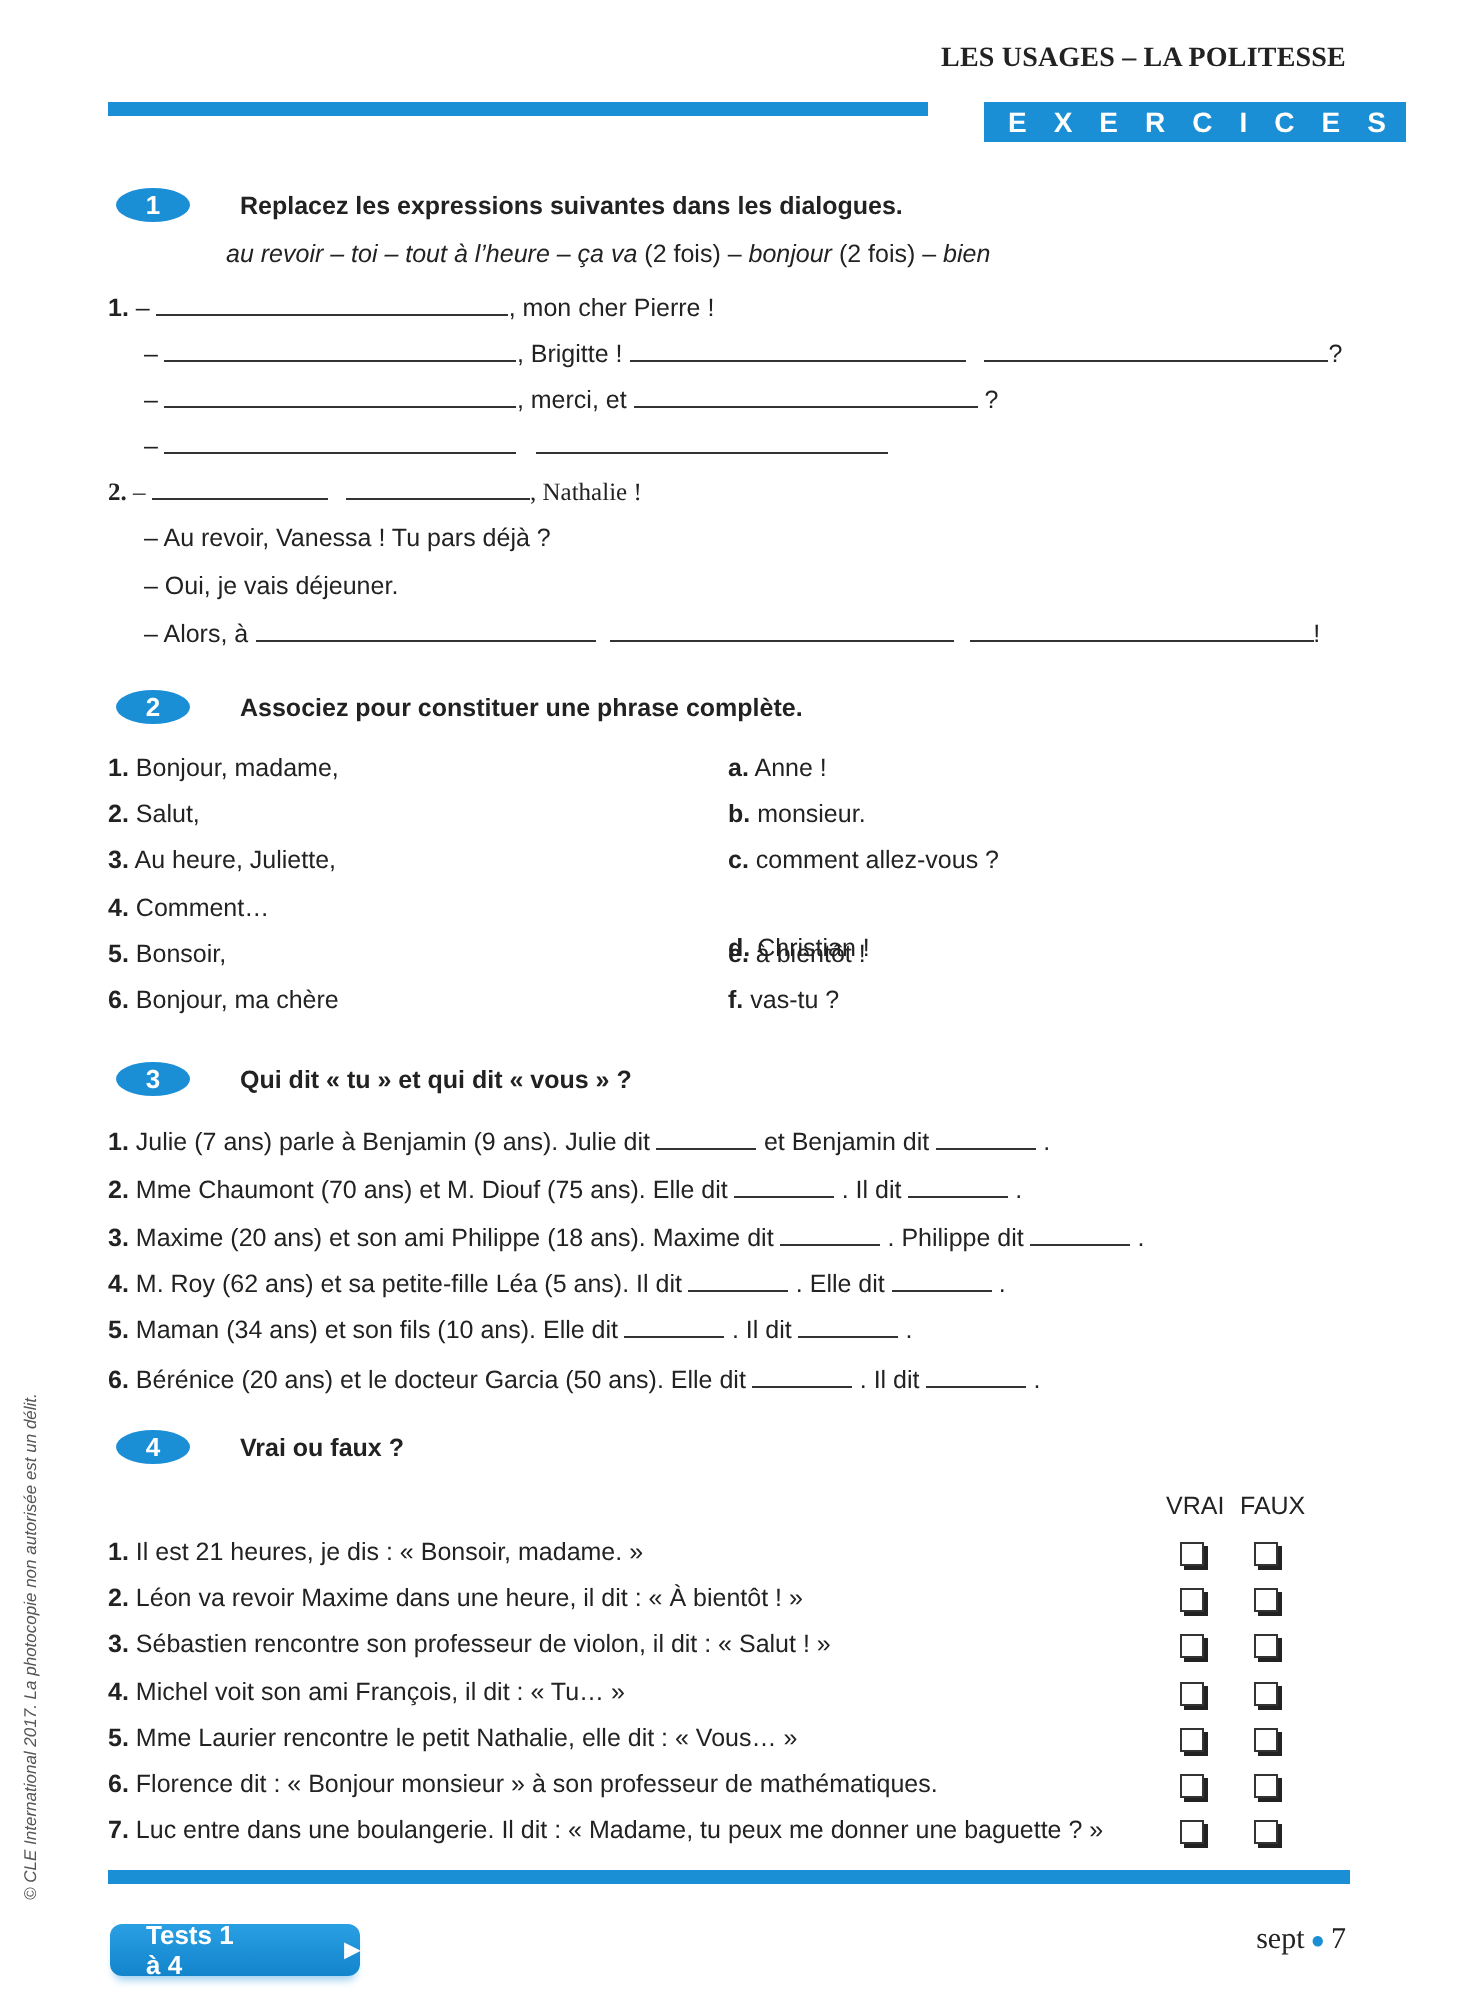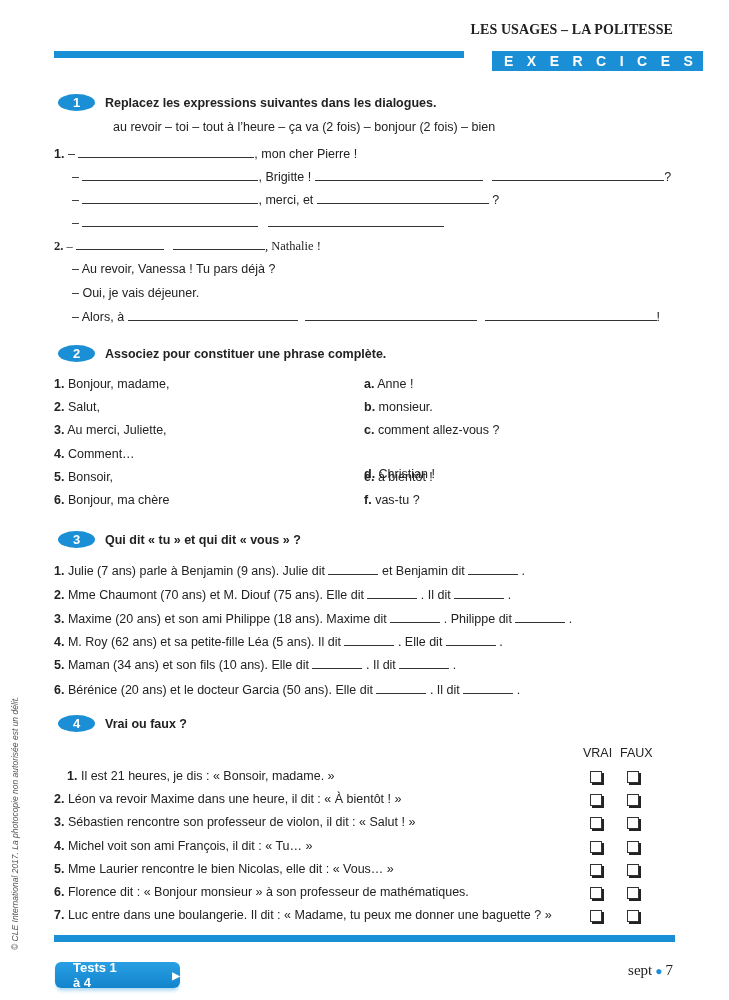--- a/index.html
+++ b/index.html
@@ -9,23 +9,23 @@
                font-weight:bold; font-size:14px; color:#222; letter-spacing:0.1px; }
   .hdr-bar { position:absolute; left:54px; top:51px; width:410px; height:7px; background:#1b8fd6; }
   .hdr-ex { position:absolute; left:464px; top:51px; width:211px; height:20px; background:#1b8fd6;
             color:#fff; font-weight:bold; font-size:14px; letter-spacing:13.5px; line-height:20px;
             text-align:center; box-sizing:border-box; padding-left:12px;margin-left:28px; }
   .side { position:absolute; left:10px; top:950px; transform-origin:0 0; transform:rotate(-90deg);
           font-size:8.5px; font-style:italic; color:#555; white-space:nowrap; }
   .sec-head { position:absolute; left:58px; display:flex; align-items:center; }
   .num-badge { width:37px; height:17px; border-radius:50%; background:#1b8fd6; color:#fff;
                font-weight:bold; font-size:13px; text-align:center; line-height:17px; }
-  .sec-title { margin-left:10px; font-weight:bold; font-size:12.5px; }
+  .sec-title { margin-left:25px; font-weight:bold; font-size:12.5px; }
   .line { position:absolute; white-space:nowrap; font-size:12.5px; }
-  .it { }
+  .it { font-style:italic; }
   .b { font-weight:bold; }
   .blank { display:inline-block; border-bottom:1px solid #333; height:11px; vertical-align:baseline; }
   .sm-blank { display:inline-block; border-bottom:1px solid #333; width:50px; height:11px; }
   .cb { position:absolute; width:10px; height:10px; border:1px solid #333; box-shadow:2px 2px 0 #222; background:#fff; }
   .foot-bar { position:absolute; left:54px; top:935px; width:621px; height:7px; background:#1b8fd6; }
   .tests-btn { position:absolute; left:55px; top:962px; width:125px; height:26px; border-radius:6px;
                background:linear-gradient(#2aa0e4,#1284cc); color:#fff; font-weight:bold; font-size:13px;
                display:flex; align-items:center; padding-left:18px; box-sizing:border-box;
                box-shadow:0 4px 4px -2px #9cd0ef;gap:32px; }
   .tests-btn .arrow { margin-left:16px; font-size:10px; }
@@ -87,21 +87,21 @@
   <span class="blank" style="width:172px; margin-left:4px"></span><span>!</span>
 </div>
 
 <div class="sec-head" style="top:345px;">
   <div class="num-badge">2</div>
   <div class="sec-title">Associez pour constituer une phrase complète.</div>
 </div>
 <div id="ex2-left">
     <div class="line" style="left:54px; top:377px;"><span class="b">1.</span> <span>Bonjour, madame,</span></div>
     <div class="line" style="left:54px; top:400.2px;"><span class="b">2.</span> <span>Salut,</span></div>
-    <div class="line" style="left:54px; top:423.4px;"><span class="b">3.</span> <span>Au merci, Juliette,</span></div>
+    <div class="line" style="left:54px; top:423.4px;"><span class="b">3.</span> <span>Au heure, Juliette,</span></div>
     <div class="line" style="left:54px; top:446.6px;"><span class="b">4.</span> <span>Comment…</span></div>
     <div class="line" style="left:54px; top:469.8px;"><span class="b">5.</span> <span>Bonsoir,</span></div>
     <div class="line" style="left:54px; top:493px;"><span class="b">6.</span> <span>Bonjour, ma chère</span></div>
   </div>
 <div id="ex2-right">
     <div class="line" style="left:364px; top:377px;"><span class="b">a.</span> <span>Anne !</span></div>
     <div class="line" style="left:364px; top:400.2px;"><span class="b">b.</span> <span>monsieur.</span></div>
     <div class="line" style="left:364px; top:423.4px;"><span class="b">c.</span> <span>comment allez-vous ?</span></div>
     <div class="line" style="left:364px; top:446.6px;margin-top:20px;"><span class="b">d.</span> <span>Christian !</span></div>
     <div class="line" style="left:364px; top:469.8px;"><span class="b">e.</span> <span>à bientôt !</span></div>
@@ -121,33 +121,33 @@
     <div class="line" style="left:54px; top:682px;"><span class="b">6.</span> <span>Bérénice (20 ans) et le docteur Garcia (50 ans). Elle dit </span><span class="sm-blank"></span><span> . Il dit </span><span class="sm-blank"></span><span> .</span></div>
   </div>
 
 <div class="sec-head" style="top:715px;">
   <div class="num-badge">4</div>
   <div class="sec-title">Vrai ou faux ?</div>
 </div>
 <div class="line" style="left:583px; top:746px;">VRAI</div>
 <div class="line" style="left:620px; top:746px;">FAUX</div>
 <div id="ex4-items">
-    <div class="line" style="left:54px; top:769px;margin-left:13px;"><span class="b">1.</span> <span>Il est 21 heures, je dis : « Bonsoir, madame. »</span></div>
+    <div class="line" style="left:54px; top:769px;"><span class="b">1.</span> <span>Il est 21 heures, je dis : « Bonsoir, madame. »</span></div>
     <div class="cb" style="left:590px; top:771px;"></div>
     <div class="cb" style="left:627px; top:771px;"></div>
     <div class="line" style="left:54px; top:792.2px;"><span class="b">2.</span> <span>Léon va revoir Maxime dans une heure, il dit : « À bientôt ! »</span></div>
     <div class="cb" style="left:590px; top:794.2px;"></div>
     <div class="cb" style="left:627px; top:794.2px;"></div>
     <div class="line" style="left:54px; top:815.4px;"><span class="b">3.</span> <span>Sébastien rencontre son professeur de violon, il dit : « Salut ! »</span></div>
     <div class="cb" style="left:590px; top:817.4px;"></div>
     <div class="cb" style="left:627px; top:817.4px;"></div>
     <div class="line" style="left:54px; top:838.6px;"><span class="b">4.</span> <span>Michel voit son ami François, il dit : « Tu… »</span></div>
     <div class="cb" style="left:590px; top:840.6px;"></div>
     <div class="cb" style="left:627px; top:840.6px;"></div>
-    <div class="line" style="left:54px; top:861.8px;"><span class="b">5.</span> <span>Mme Laurier rencontre le bien Nicolas, elle dit : « Vous… »</span></div>
+    <div class="line" style="left:54px; top:861.8px;"><span class="b">5.</span> <span>Mme Laurier rencontre le petit Nathalie, elle dit : « Vous… »</span></div>
     <div class="cb" style="left:590px; top:863.8px;"></div>
     <div class="cb" style="left:627px; top:863.8px;"></div>
     <div class="line" style="left:54px; top:885px;"><span class="b">6.</span> <span>Florence dit : « Bonjour monsieur » à son professeur de mathématiques.</span></div>
     <div class="cb" style="left:590px; top:887px;"></div>
     <div class="cb" style="left:627px; top:887px;"></div>
     <div class="line" style="left:54px; top:908.2px;"><span class="b">7.</span> <span>Luc entre dans une boulangerie. Il dit : « Madame, tu peux me donner une baguette ? »</span></div>
     <div class="cb" style="left:590px; top:910.2px;"></div>
     <div class="cb" style="left:627px; top:910.2px;"></div>
   </div>
 

